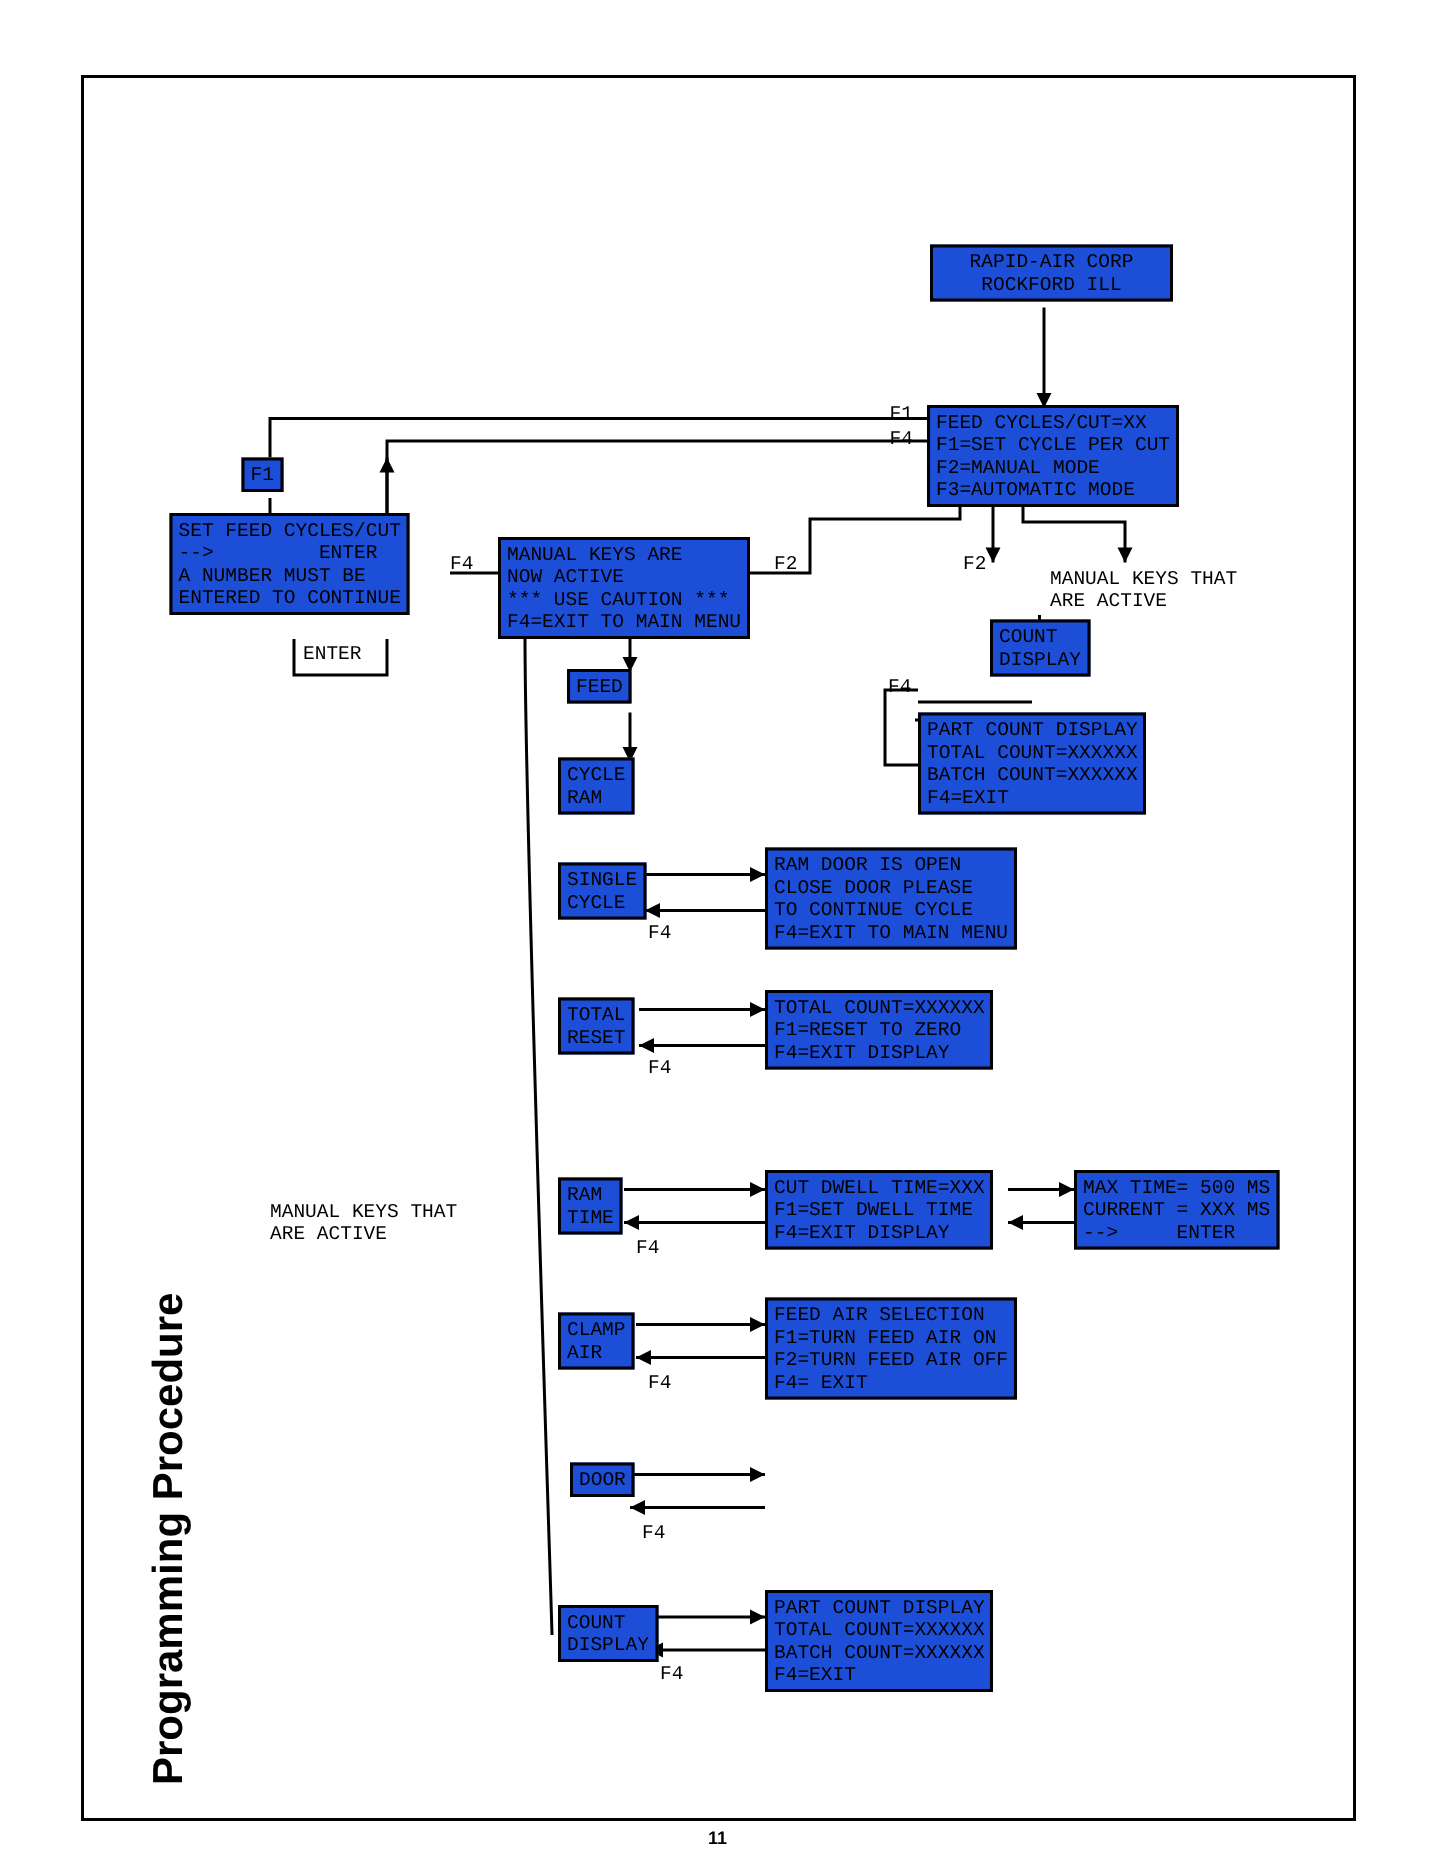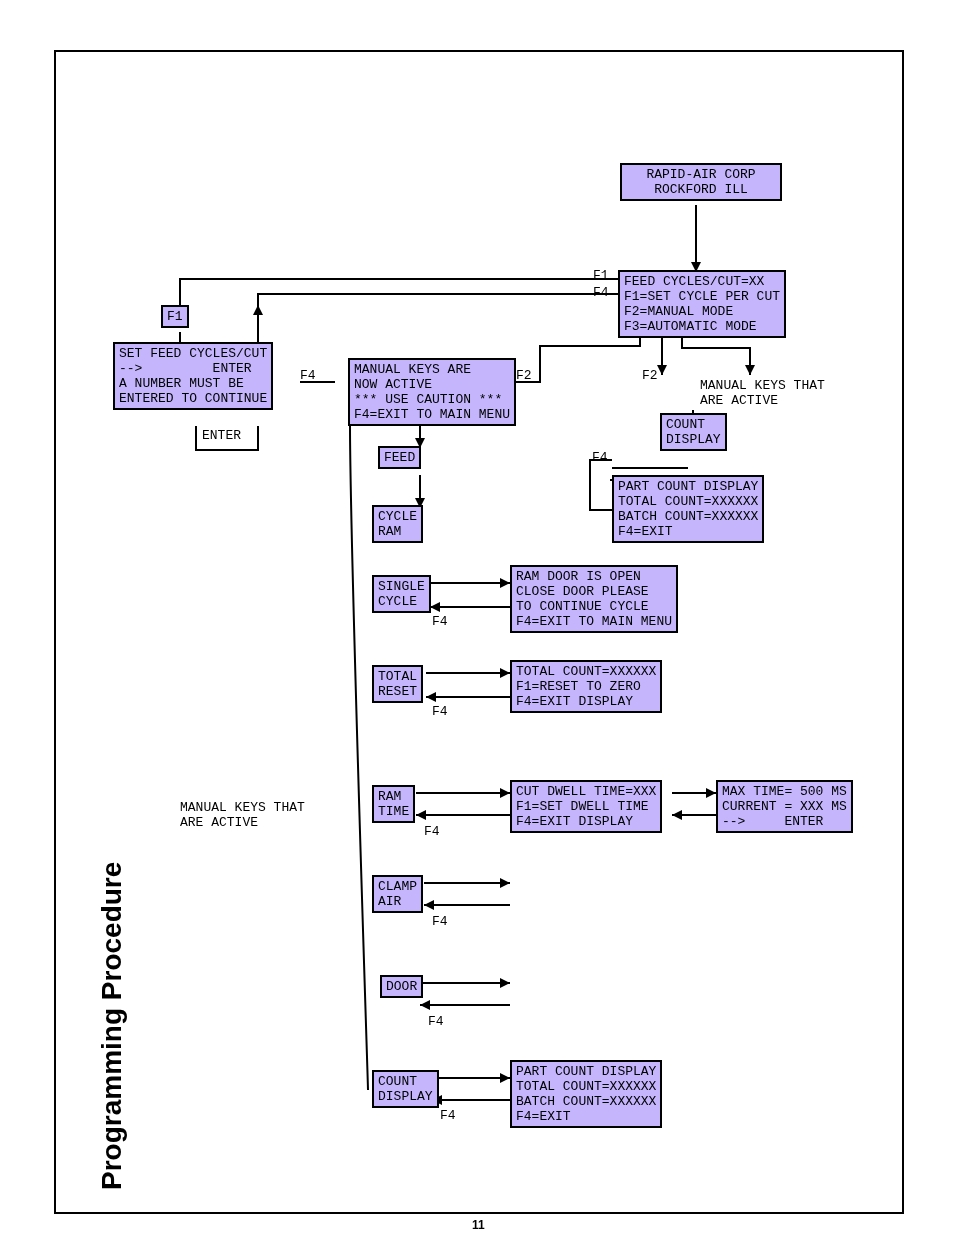--- a/index.html
+++ b/index.html
@@ -1,18 +1,18 @@
 <!DOCTYPE html>
 <html><head>
 <meta charset="utf-8">
 <style>
   html,body{margin:0;padding:0;background:#fff;font-family:"Courier New",monospace}
   .page{position:relative;width:954px;height:1235px}
   .frame{position:absolute;left:54px;top:50px;width:846px;height:1160px;border:2px solid #000}
-  .box{position:absolute;border:2px solid #000;background:#c4b5fd;font-size:13px;line-height:15px;padding:2px 4px;white-space:pre}
+  .box{position:absolute;border:2px solid #000;background:#1d4ed8;font-size:13px;line-height:15px;padding:2px 4px;white-space:pre}
   .txt{position:absolute;font-size:13px;line-height:15px;white-space:pre}
   .arrowR{position:absolute;width:0;height:0;border-top:5px solid transparent;border-bottom:5px solid transparent;border-left:10px solid #000}
   .arrowL{position:absolute;width:0;height:0;border-top:5px solid transparent;border-bottom:5px solid transparent;border-right:10px solid #000}
   .arrowD{position:absolute;width:0;height:0;border-left:5px solid transparent;border-right:5px solid transparent;border-top:10px solid #000}
   .arrowU{position:absolute;width:0;height:0;border-left:5px solid transparent;border-right:5px solid transparent;border-bottom:10px solid #000}
   svg{position:absolute;left:0;top:0}
   .title{position:absolute;font-family:Arial,sans-serif;font-weight:bold;font-size:28px;transform:rotate(-90deg);transform-origin:left top}
   .pagenum{position:absolute;font-family:Arial,sans-serif;font-weight:bold;font-size:12px}
 </style>
 </head>
@@ -104,21 +104,21 @@
 ROCKFORD ILL</div>
   <div class="box" style="left:618px;top:270px">FEED CYCLES/CUT=XX
 F1=SET CYCLE PER CUT
 F2=MANUAL MODE
 F3=AUTOMATIC MODE</div>
   <div class="box" style="left:161px;top:305px">F1</div>
   <div class="box" style="left:113px;top:342px">SET FEED CYCLES/CUT
 --&gt;         ENTER
 A NUMBER MUST BE
 ENTERED TO CONTINUE</div>
-  <div class="box" style="left:348px;top:358px">MANUAL KEYS ARE
+  <div class="box" style="left:332px;top:358px">MANUAL KEYS ARE
 NOW ACTIVE
 *** USE CAUTION ***
 F4=EXIT TO MAIN MENU</div>
   <div class="box" style="left:378px;top:446px">FEED</div>
   <div class="box" style="left:372px;top:505px">CYCLE
 RAM</div>
   <div class="box" style="left:372px;top:575px">SINGLE
 CYCLE</div>
   <div class="box" style="left:372px;top:665px">TOTAL
 RESET</div>
@@ -137,20 +137,24 @@
 F4=EXIT TO MAIN MENU</div>
   <div class="box" style="left:510px;top:660px">TOTAL COUNT=XXXXXX
 F1=RESET TO ZERO
 F4=EXIT DISPLAY</div>
   <div class="box" style="left:510px;top:780px">CUT DWELL TIME=XXX
 F1=SET DWELL TIME
 F4=EXIT DISPLAY</div>
   <div class="box" style="left:716px;top:780px">MAX TIME= 500 MS
 CURRENT = XXX MS
 --&gt;     ENTER</div>
+  <div class="box" style="left:510px;top:865px">FEED AIR SELECTION
+F1=TURN FEED AIR ON
+F2=TURN FEED AIR OFF
+F4= EXIT</div>
   <div class="box" style="left:510px;top:1060px">PART COUNT DISPLAY
 TOTAL COUNT=XXXXXX
 BATCH COUNT=XXXXXX
 F4=EXIT</div>
   <div class="box" style="left:612px;top:475px">PART COUNT DISPLAY
 TOTAL COUNT=XXXXXX
 BATCH COUNT=XXXXXX
 F4=EXIT</div>
 
   <div class="txt" style="left:700px;top:378px">MANUAL KEYS THAT

